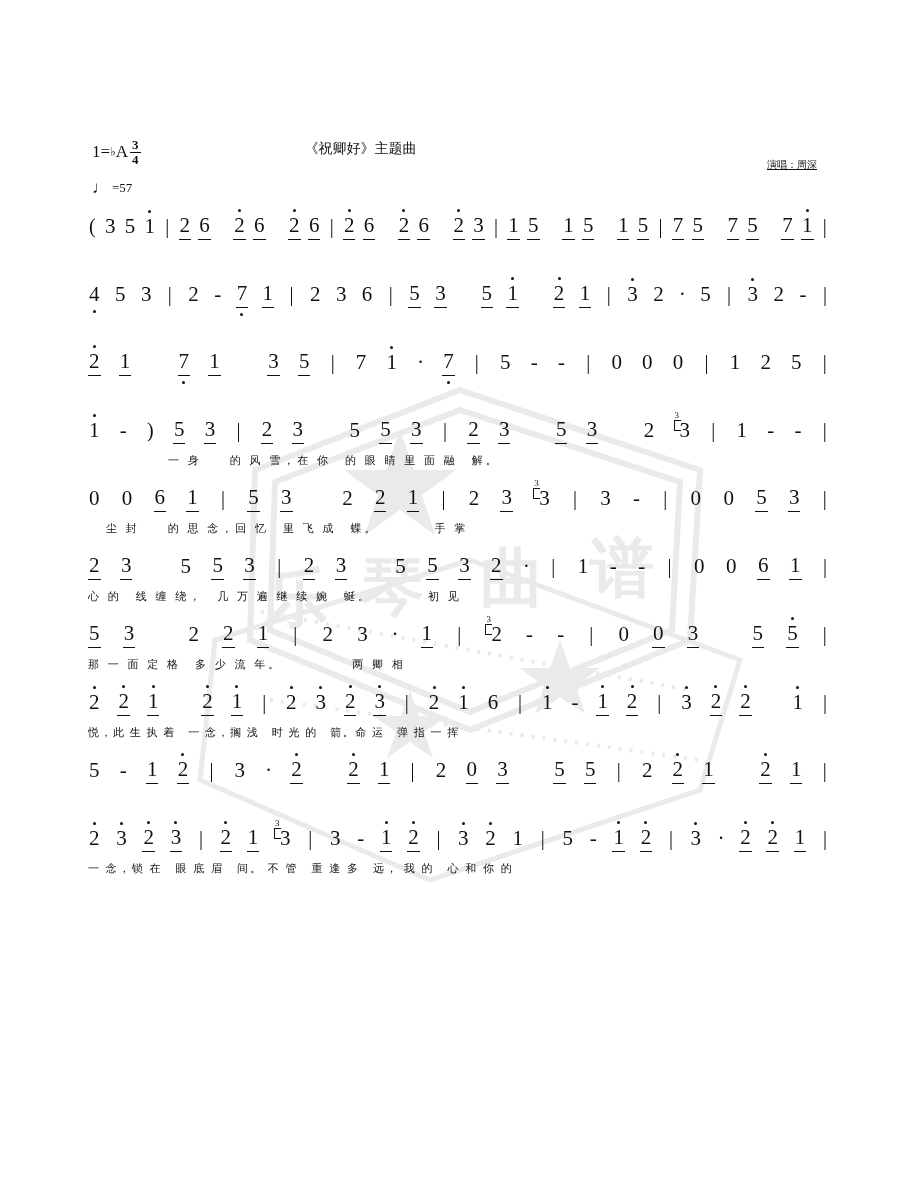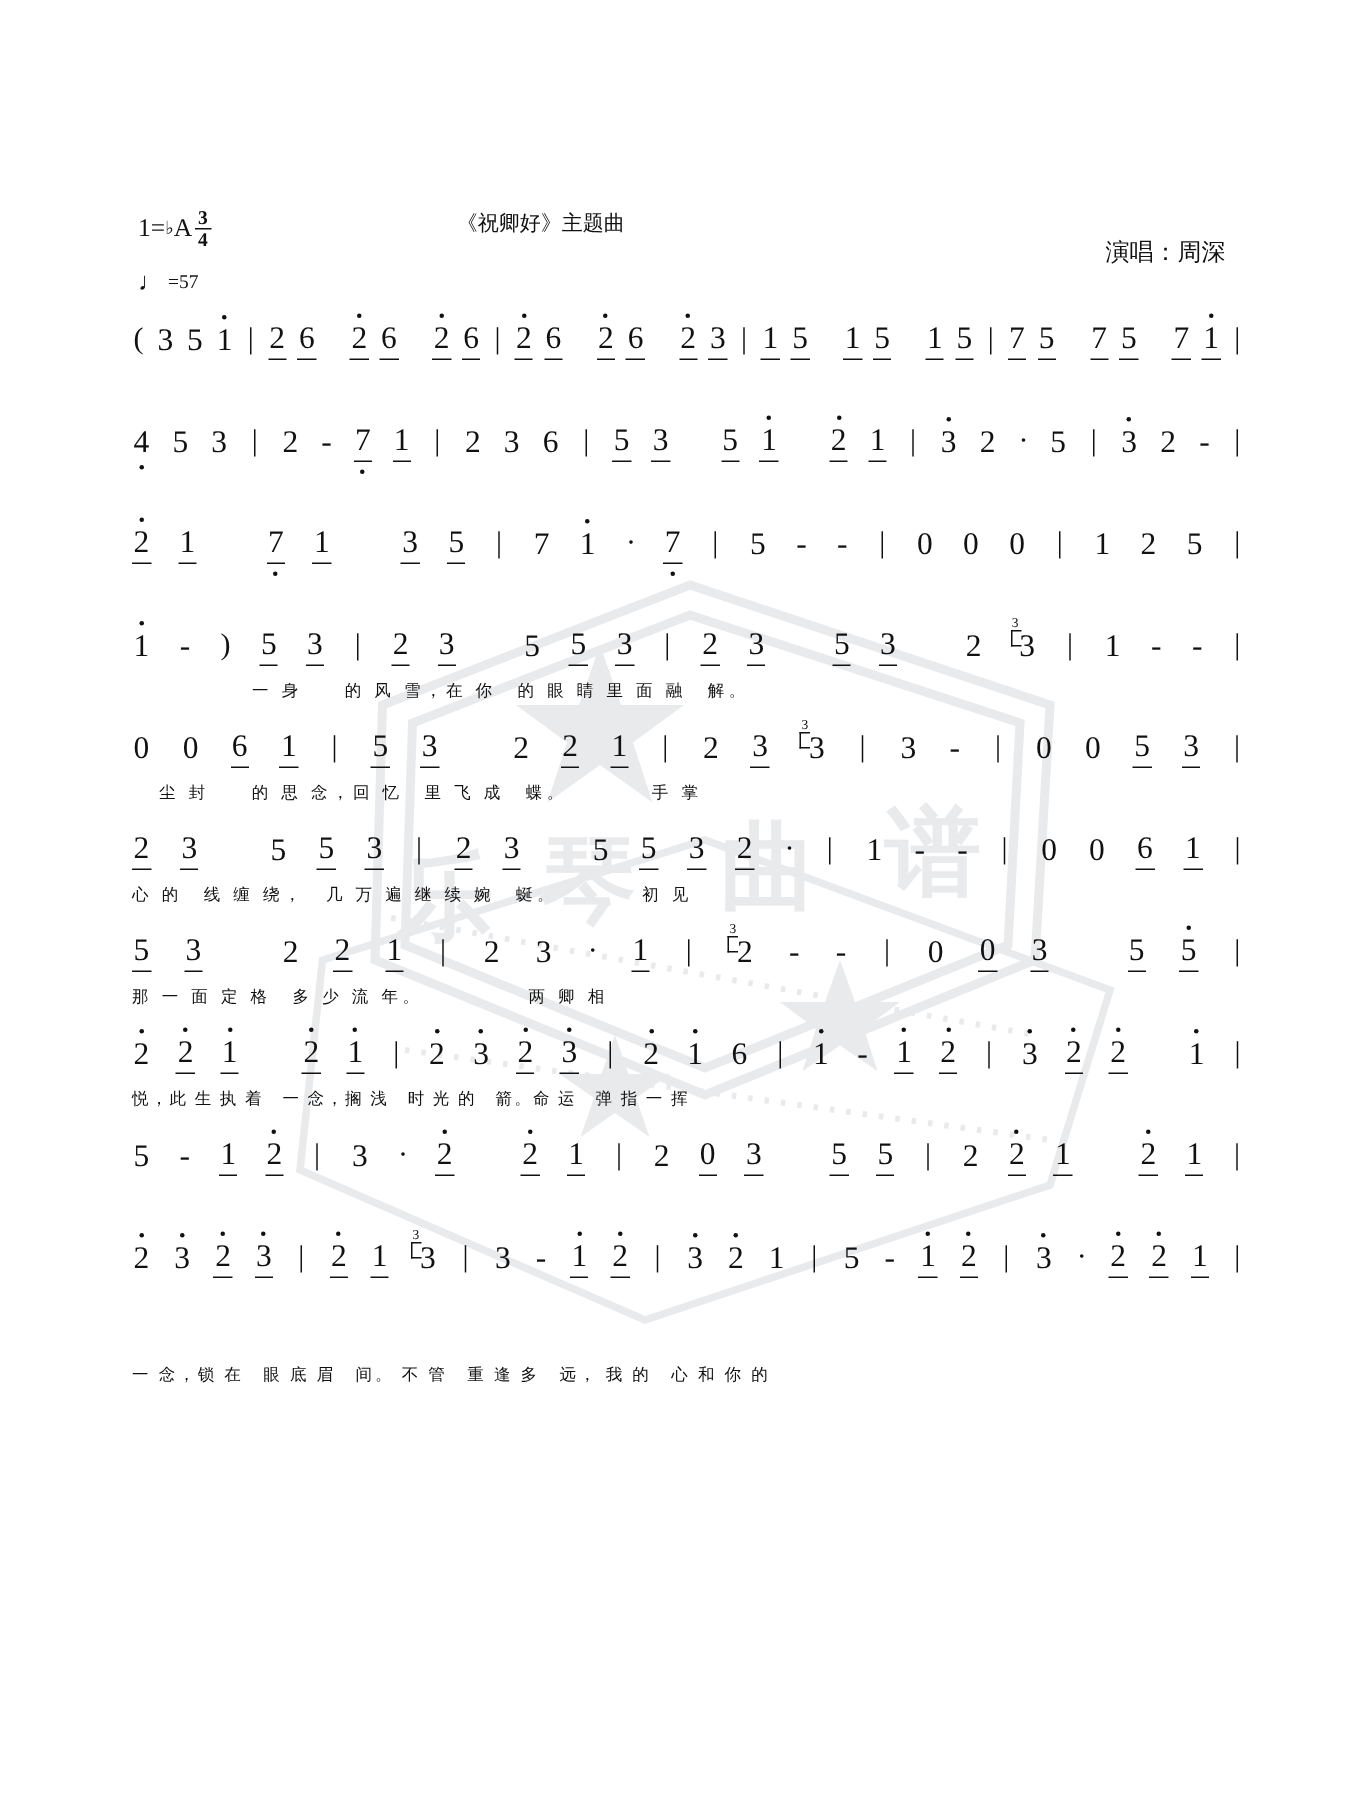--- a/index.html
+++ b/index.html
@@ -49,23 +49,24 @@
     width: 721px;
     text-align: center;
     font-size: 14px;
     color: #111;
     z-index: 2;
   }
   .singer {
     position: absolute;
     top: 158px;
     right: 90px;
-    font-size: 16px;
+    font-size: 10px;
     color: #111;
     z-index: 2;
+    text-decoration: underline;
   }
   .keysig {
     position: absolute;
     top: 138px;
     left: 92px;
     font-size: 17px;
     z-index: 2;
     display: flex;
     align-items: center;
     white-space: nowrap;
@@ -565,17 +566,17 @@
           <span class="tok u1 dotup">1</span>
           <span class="tok u1 dotup">2</span>
           <span class="bar">|</span>
         <span class="tok dotup">3</span>
           <span class="dotr">·</span>
           <span class="tok u1 dotup">2</span>
           <span class="tok u1 dotup">2</span>
           <span class="tok u1">1</span>
           <span class="bar">|</span>
       </div>
-      <div class="lyrics" style="letter-spacing:2px;margin-top:48px;">一 念，锁 在　眼 底 眉　间。 不 管　重 逢 多　远， 我 的　心 和 你 的</div>
+      <div class="lyrics" style="letter-spacing:2px;">一 念，锁 在　眼 底 眉　间。 不 管　重 逢 多　远， 我 的　心 和 你 的</div>
     </div>
 
   </div>
 </div>
 
 </body></html>

